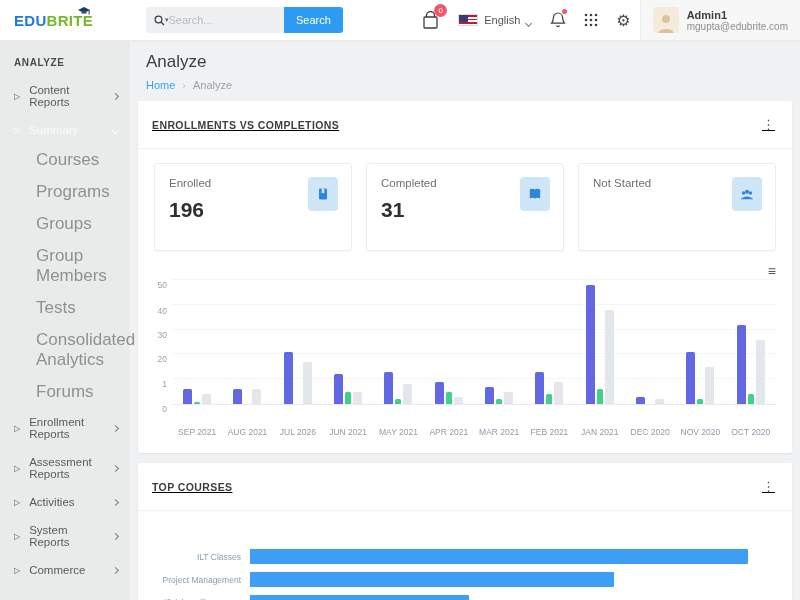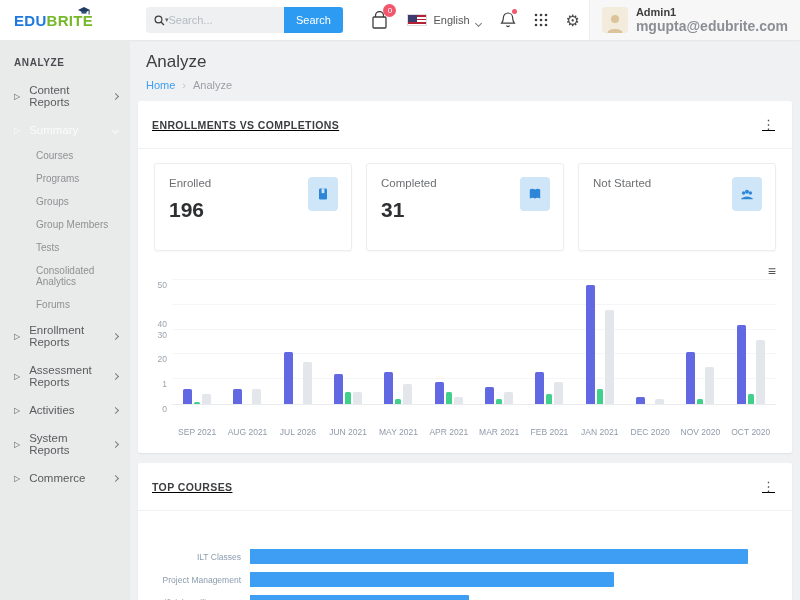--- a/index.html
+++ b/index.html
@@ -12,21 +12,21 @@
   .logo-edu { color:#1d79e0; font-weight:bold; font-size:15px; letter-spacing:.3px; }
   .logo-brite { color:#76b82a; font-weight:bold; font-size:15px; letter-spacing:.3px; }
   .cap { position:absolute; left:78px; top:7px; }
   .side-section { padding:17px 14px 8px; font-size:10px; font-weight:bold; color:#4a4d50; letter-spacing:.6px; }
   .side-item { display:flex; align-items:center; gap:9px; padding:8px 12px 8px 14px; font-size:11.5px; color:#595c5e; cursor:pointer; }
   .side-item .play { font-size:8px; color:#595c5e; }
   .side-item .lbl { flex:1; }
   .side-item.active { color:#fbfbfb; }
   .side-item.active .play { color:#fbfbfb; }
   .side-item.active .cv { border-color:#fbfbfb; }
-  .side-sub { padding:6px 12px 6px 36px; font-size:10px; color:#8f9193; cursor:pointer; }
+  .side-sub { padding:6px 12px 6px 36px; font-size:17px; color:#8f9193; cursor:pointer; }
   .cv { display:inline-block; width:5px; height:5px; border-right:1.4px solid #7a7d80; border-bottom:1.4px solid #7a7d80; }
   .cv.right { transform:rotate(-45deg); }
   .cv.down  { transform:rotate(45deg); }
 
   
   .topbar { position:absolute; left:130px; top:0; right:0; height:40px; background:#fff;
             display:flex; align-items:center; padding-left:16px; box-shadow:0 1px 2px rgba(0,0,0,.05); z-index:4; }
   .search-box { display:flex; align-items:center; background:#eef0f2; height:26px; width:138px;
                 border-radius:3px 0 0 3px; padding:0 8px; }
   .search-box input { border:0; outline:0; background:transparent; font-size:11px; color:#555; width:80px;
@@ -42,21 +42,21 @@
   .flag { width:20px; height:12px; background:repeating-linear-gradient(#b22234 0 1.8px,#fff 1.8px 3.6px); position:relative; border:0.5px solid #ddd; }
   .flag:before { content:""; position:absolute; left:0; top:0; width:9px; height:6.5px; background:#3c3b6e; }
   .lang { display:flex; align-items:flex-end; gap:6px; margin:0 10px; cursor:pointer; }
   .lang-label { font-size:11px; color:#555; }
   .dot { position:absolute; top:-2px; right:-1px; width:5px; height:5px; border-radius:50%; background:#f2566b; }
   .gear-glyph { font-size:16px; color:#4c4c4c; }
   .user-block { height:100%; background:#f7f7f7; border-left:1px solid #eee; display:flex; align-items:center;
                 gap:8px; padding:0 12px 0 12px; min-width:136px; cursor:pointer; }
   .avatar { width:26px; height:26px; border-radius:4px; background:#f3ebdc; display:flex; align-items:flex-end; justify-content:center; overflow:hidden; }
   .user-name { font-size:11px; color:#3e3e3e; font-weight:bold; }
-  .user-email { font-size:14px; color:#8b8f94;font-weight:bold; }
+  .user-email { font-size:10px; color:#8b8f94; }
 
   
   .main { position:absolute; left:130px; top:40px; right:0; bottom:0; padding:12px 8px 0 8px; overflow:hidden; }
   .page-title { font-size:17px; font-weight:500; color:#3c3e40; padding-left:8px; }
   .breadcrumb { display:flex; align-items:center; gap:7px; font-size:11px; margin:7px 0 10px; padding-left:8px; }
   .bc-home { color:#3da0f4; cursor:pointer; }
   .bc-sep { color:#c0c4c8; font-size:11px; }
   .bc-cur { color:#9aa0a6; }
 
   .card { background:#fff; border-radius:2px; box-shadow:0 1px 2px rgba(0,0,0,.07); margin-bottom:10px; }
@@ -269,21 +269,21 @@
         </div>
       <div class="chart-menu">
         <span>≡</span>
       </div>
       <div class="chart1">
         <div class="y-axis" id="y-axis">
             <span class="y-tick" style="bottom: -4px;">0</span>
             <span class="y-tick" style="bottom: 20.8px;">1</span>
             <span class="y-tick" style="bottom: 45.6px;">20</span>
             <span class="y-tick" style="bottom: 70.4px;">30</span>
-            <span class="y-tick" style="bottom: 81px;">40</span>
+            <span class="y-tick" style="bottom: 94px;">40</span>
             <span class="y-tick" style="bottom: 120px;">50</span>
           </div>
         <div class="plot" id="plot">
             <div class="gridline" style="bottom: 124px;"></div>
             <div class="gridline" style="bottom: 99.2px;"></div>
             <div class="gridline" style="bottom: 74.4px;"></div>
             <div class="gridline" style="bottom: 49.6px;"></div>
             <div class="gridline" style="bottom: 24.8px;"></div>
           <div class="groups" id="groups">
               <div class="bar-group">

